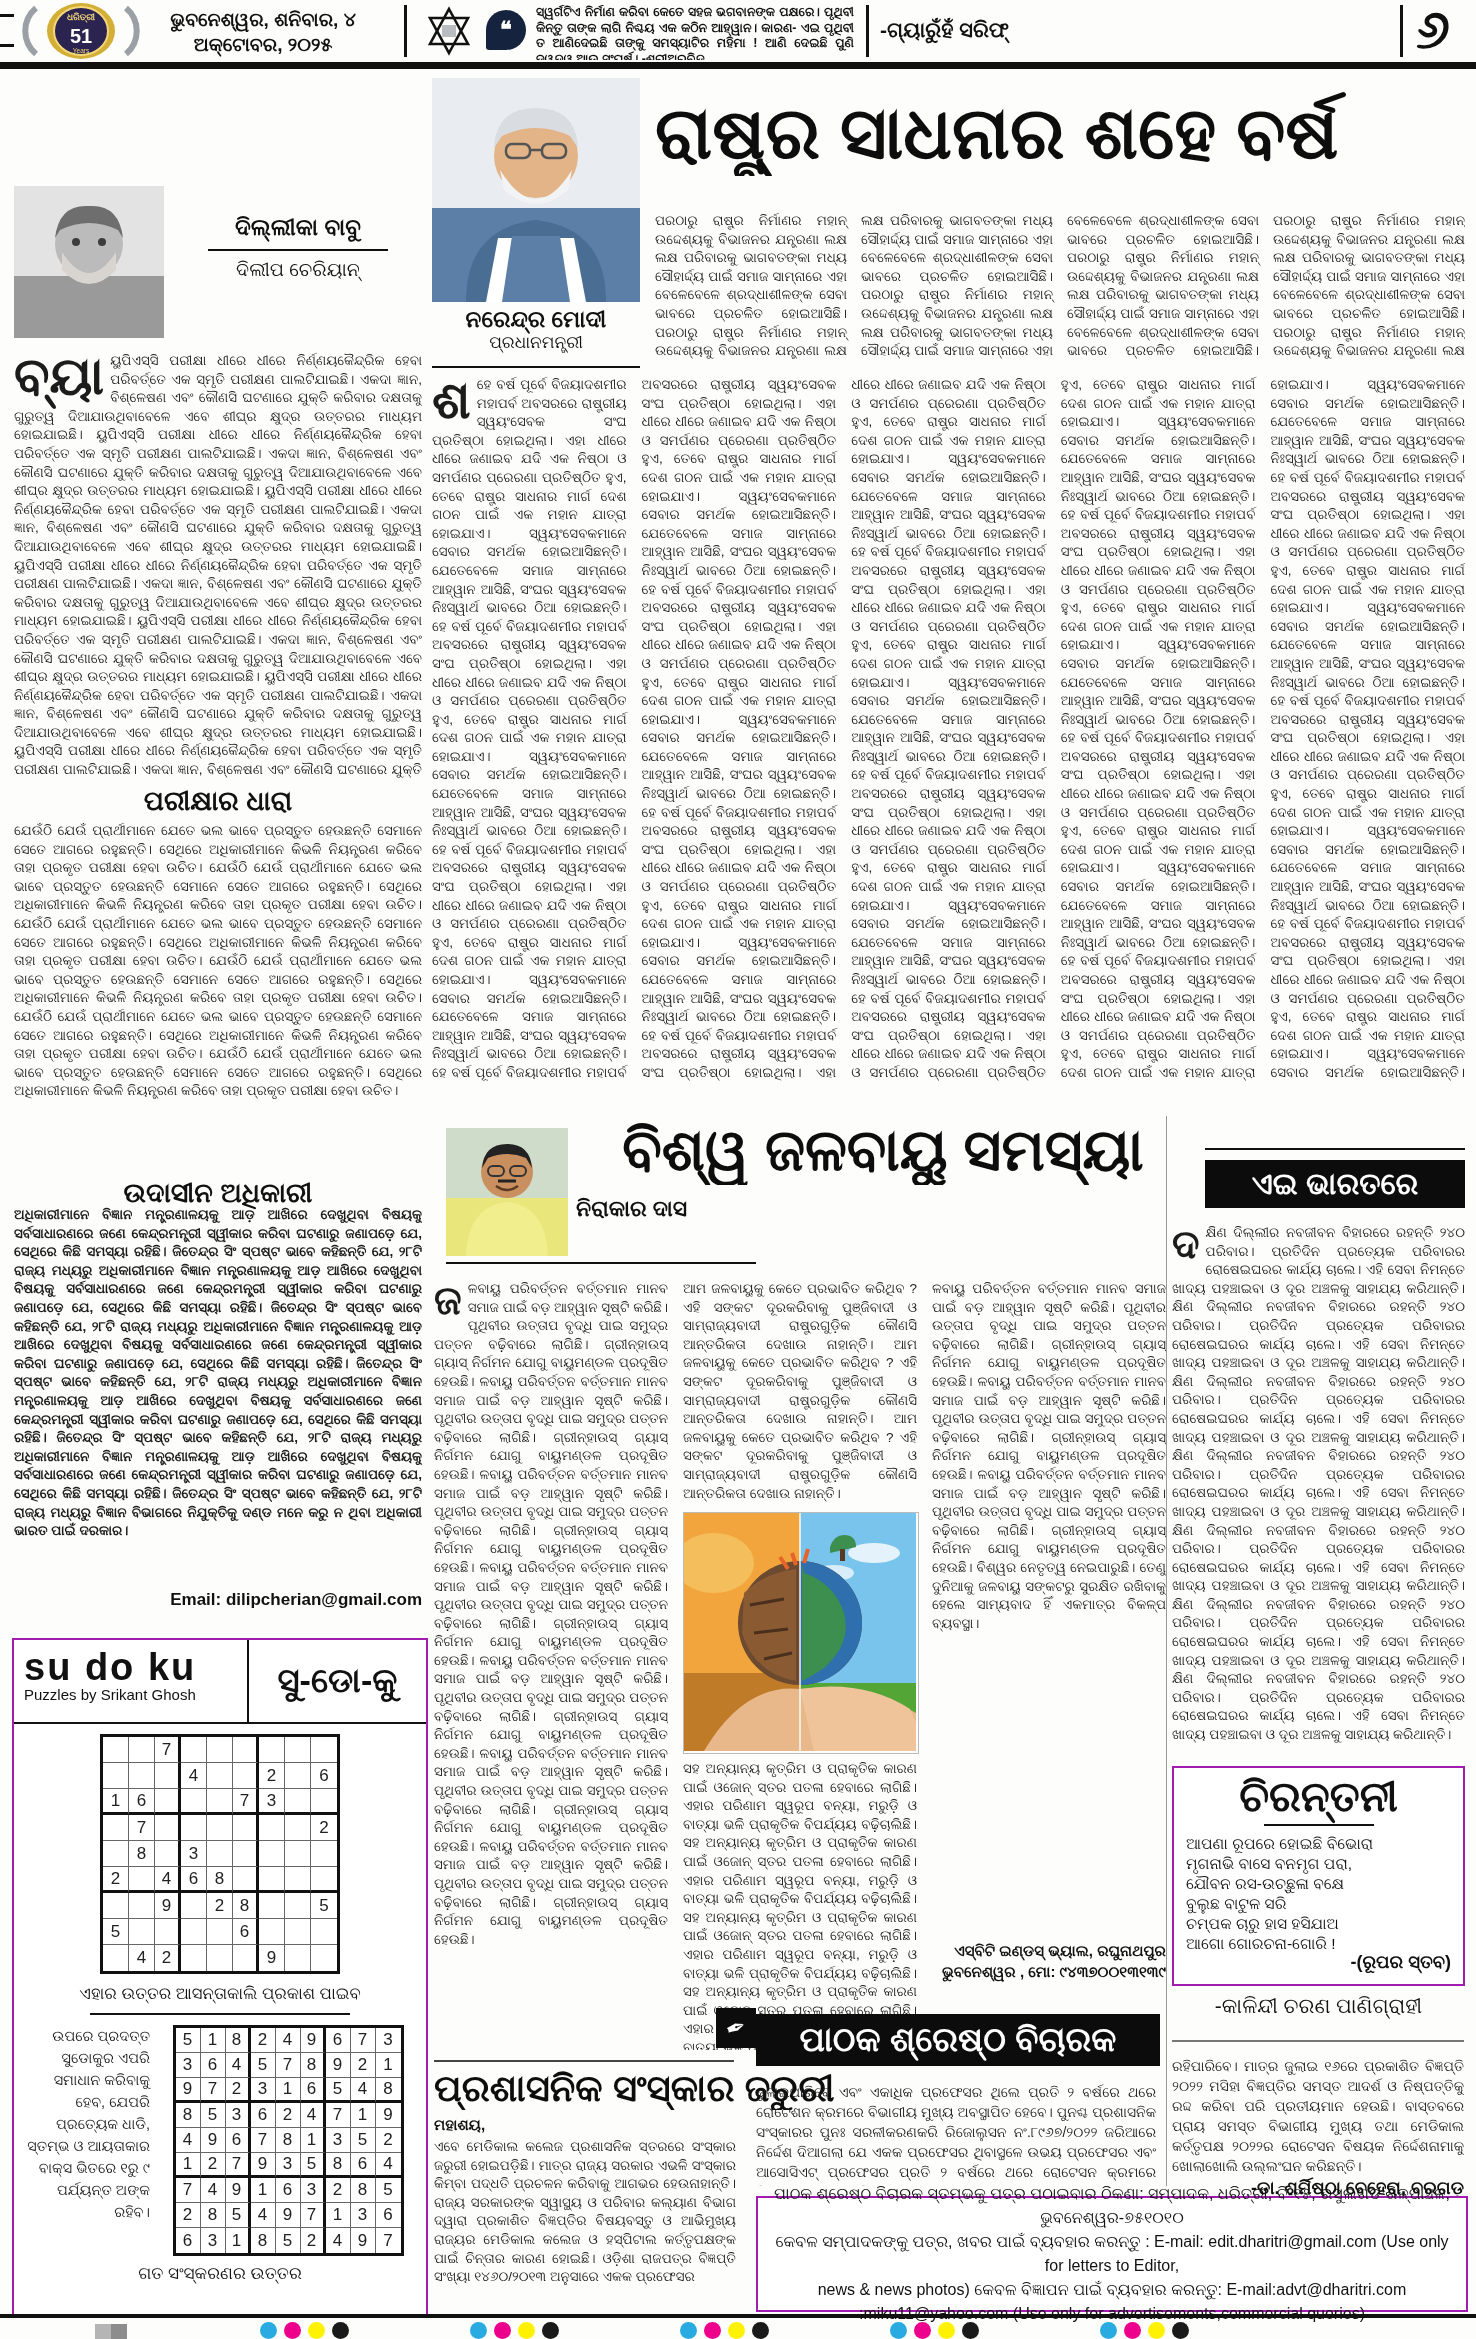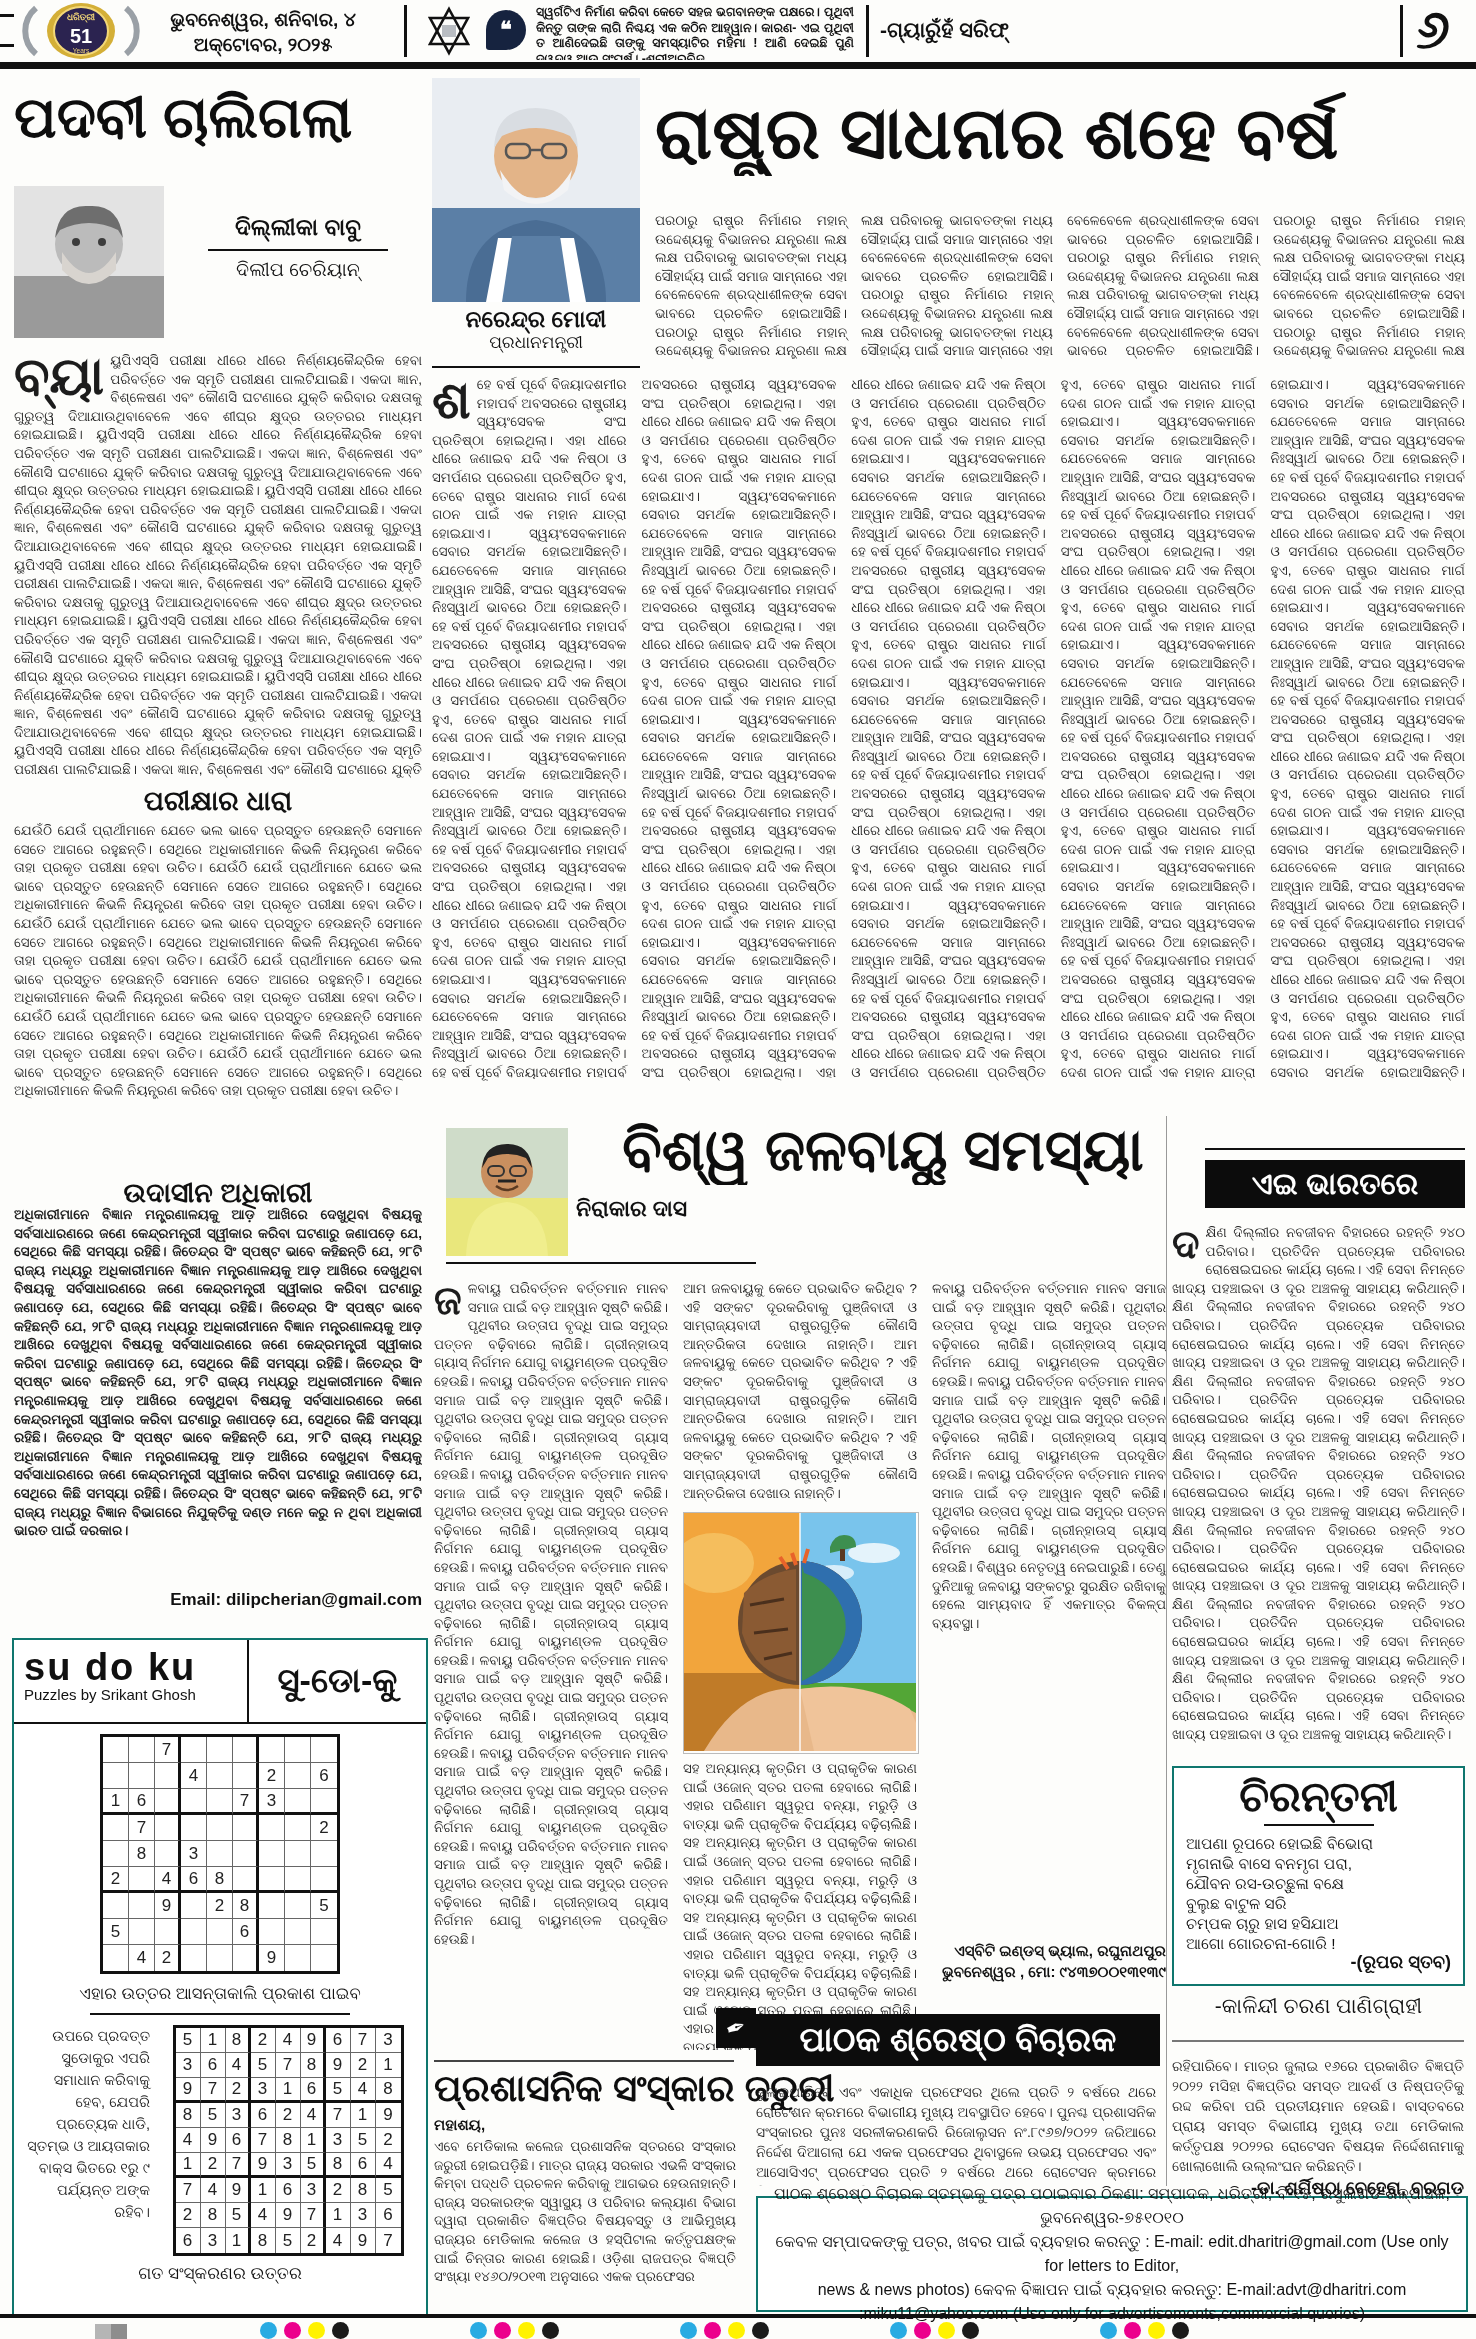--- a/index.html
+++ b/index.html
@@ -15,21 +15,21 @@
   .m-credit{font-weight:bold;font-size:21px;}
   .m-section{font-weight:bold;font-size:47px;letter-spacing:1px;}
   .m-page{font-weight:bold;font-size:54px;}
   
   .hl{font-weight:bold;color:#0d0d0d;white-space:nowrap;overflow:hidden;}
   .subhead{font-weight:bold;font-size:27px;text-align:center;}
   .byline-name{font-weight:bold;font-size:23px;text-align:center;}
   .byline-role{font-size:17px;text-align:center;}
   .photo-frame{overflow:hidden;background:#d8dde2;}
   .blackbox{background:#0c0c0c;color:#fff;display:flex;align-items:center;justify-content:center;font-weight:bold;}
-  .boxed{border:2px solid #0f766e;background:#fff;}
+  .boxed{border:2px solid #a21caf;background:#fff;}
   
   .sud-grid{display:grid;border:3px solid #111;background:#fff;}
   .sud-cell{display:flex;align-items:center;justify-content:center;border-right:1px solid #666;border-bottom:1px solid #666;font-size:17px;color:#222;}
   .cbr{border-right:3px solid #111!important;} .cbb{border-bottom:3px solid #111!important;}
   .lastc{border-right:none!important;} .lastr{border-bottom:none!important;}
   .sig{font-weight:bold;text-align:right;font-size:15px;line-height:21px;}
   .dot{width:17px;height:17px;border-radius:50%;display:inline-block;margin-right:7px;}
 </style>
 </head>
 <body>
@@ -74,21 +74,20 @@
     <div class="abs m-quote" style="left:536px;top:5px;width:318px;height:55px;overflow:hidden;">ସ୍ୱର୍ଗଟିଏ ନିର୍ମାଣ କରିବା କେତେ ସହଜ ଭଗବାନଙ୍କ ପକ୍ଷରେ। ପୃଥିବୀ କିନ୍ତୁ ତାଙ୍କ ଲାଗି ନିଶ୍ଚୟ ଏକ କଠିନ ଆହ୍ୱାନ। କାରଣ- ଏଇ ପୃଥିବୀ ତ ଆଣିଦେଇଛି ତାଙ୍କୁ ସମସ୍ୟାଟିର ମହିମା ! ଆଣି ଦେଇଛି ପୁଣି ଦ୍ୱନ୍ଦ୍ୱ ଆଉ ସଂଘର୍ଷ। -ଶ୍ରୀଅରବିନ୍ଦ</div>
 
     <div class="abs rule-v" style="left:866px;top:5px;width:3px;height:52px;"></div>
     <div class="abs m-credit" style="left:880px;top:18px;width:150px;">-ଗ୍ୟାରୁଁହଁ ସରିଫ୍</div>
 
     <div class="abs rule-v" style="left:1400px;top:5px;width:3px;height:52px;"></div>
     <div class="abs m-page" style="left:1416px;top:-2px;">୬</div>
   </div>
   <div class="abs rule-h" style="left:0;top:62px;width:1476px;height:7px;"></div>
 
-  <div class="abs hl" style="left:14px;top:84px;width:408px;font-size:57px;">ପଦବୀ ଚାଲିଗଲା</div>
 
   <div class="abs photo-frame" style="left:14px;top:186px;width:150px;height:152px;">
     <svg width="150" height="152" viewBox="0 0 150 152">
       <rect width="150" height="152" fill="#e3e3e3"></rect>
       <rect y="90" width="150" height="62" fill="#9a9a9a"></rect>
       <circle cx="75" cy="58" r="34" fill="#c9b9a9" filter="grayscale(1)"></circle>
       <path d="M41 52 Q45 18 75 20 Q105 18 109 52 L104 44 Q75 30 46 44 Z" fill="#6e6e6e"></path>
       <path d="M48 66 Q75 108 102 66 L102 84 Q75 112 48 84 Z" fill="#d8d4cf"></path>
       <circle cx="62" cy="56" r="4" fill="#3c3c3c"></circle>
         <circle cx="88" cy="56" r="4" fill="#3c3c3c"></circle>

